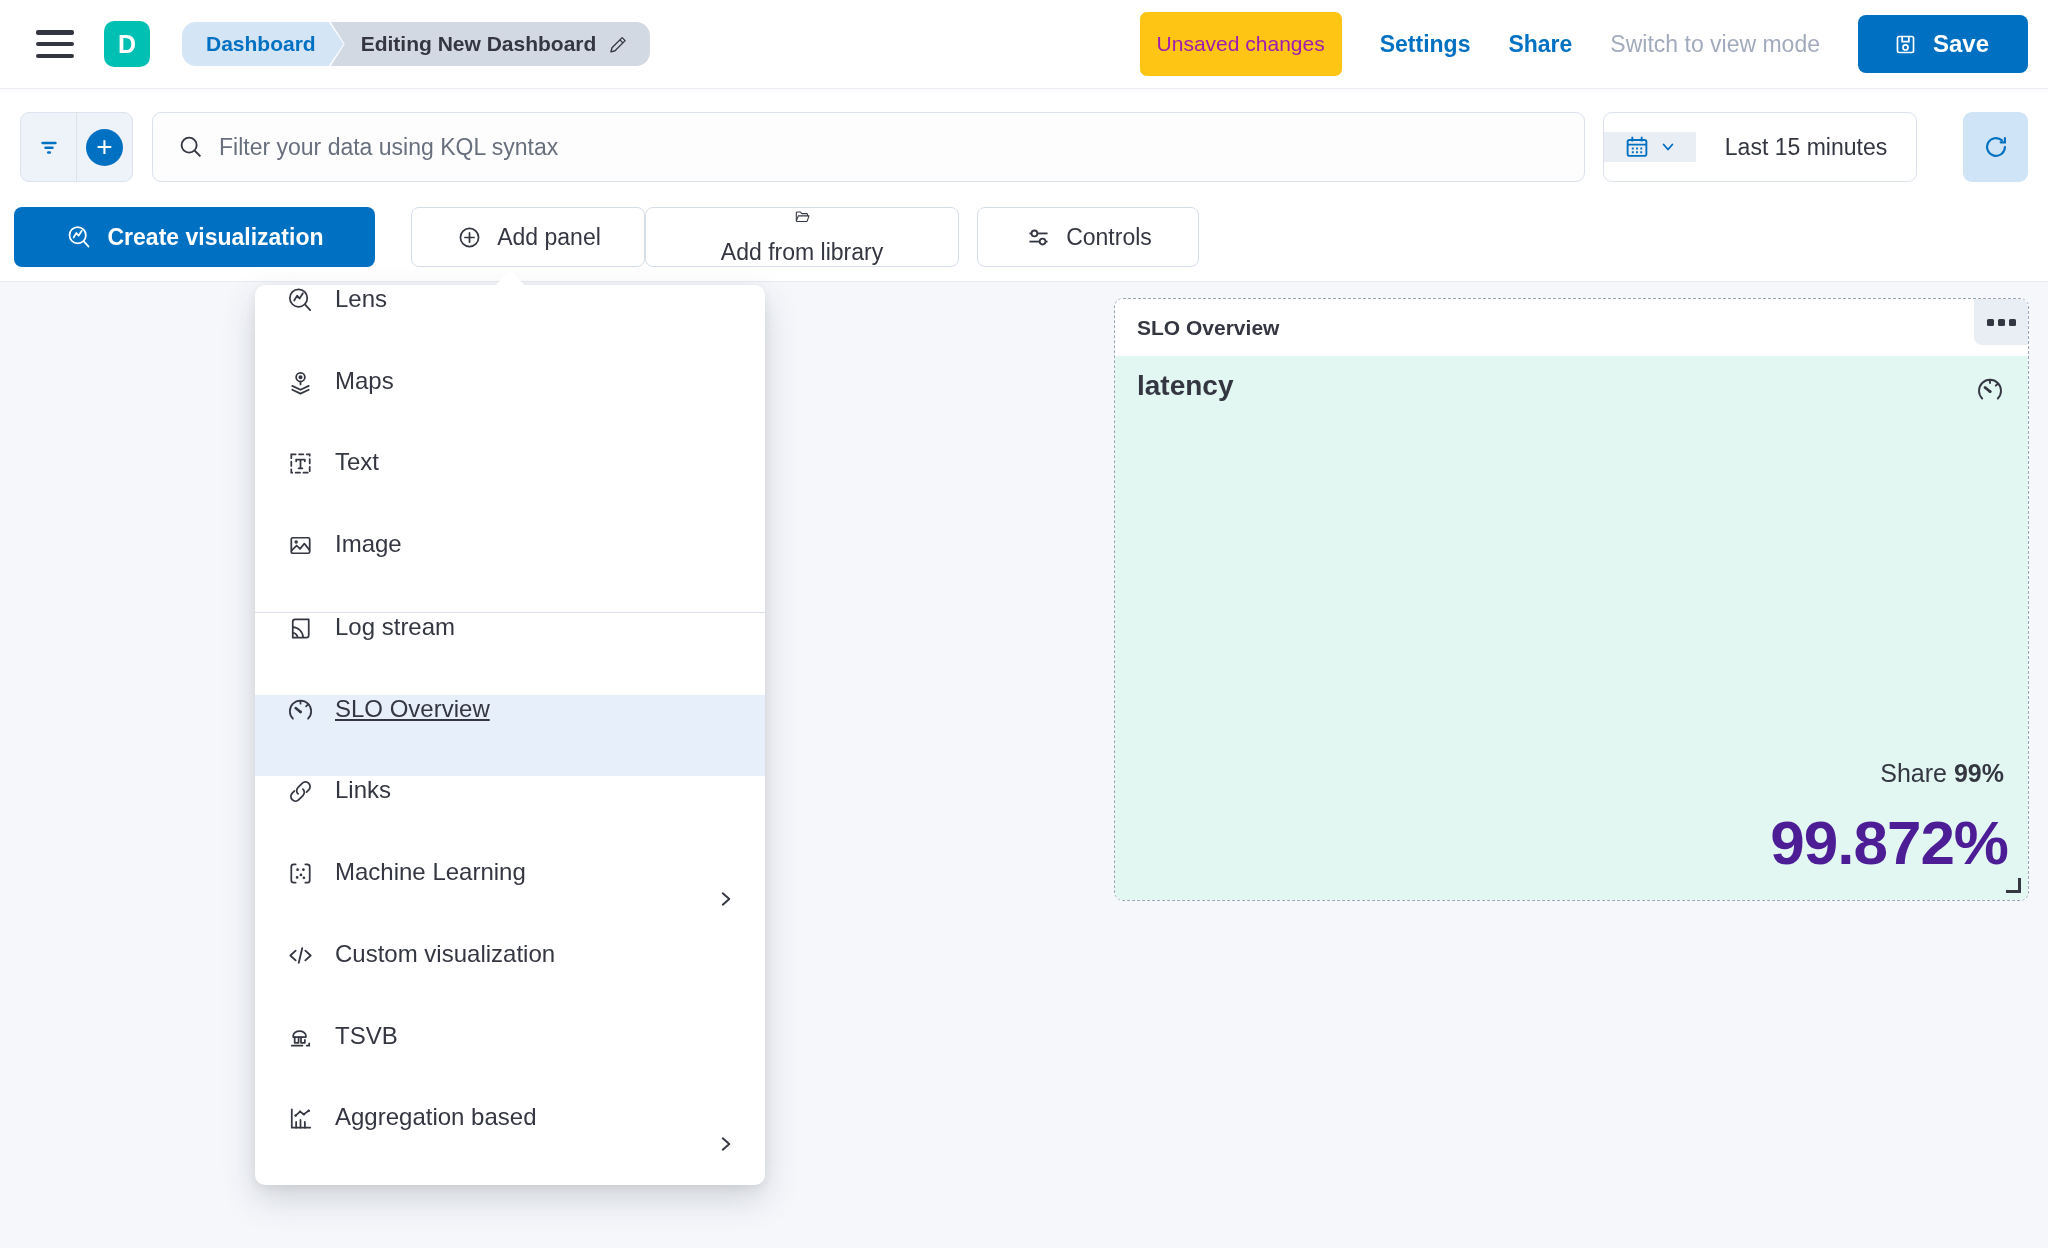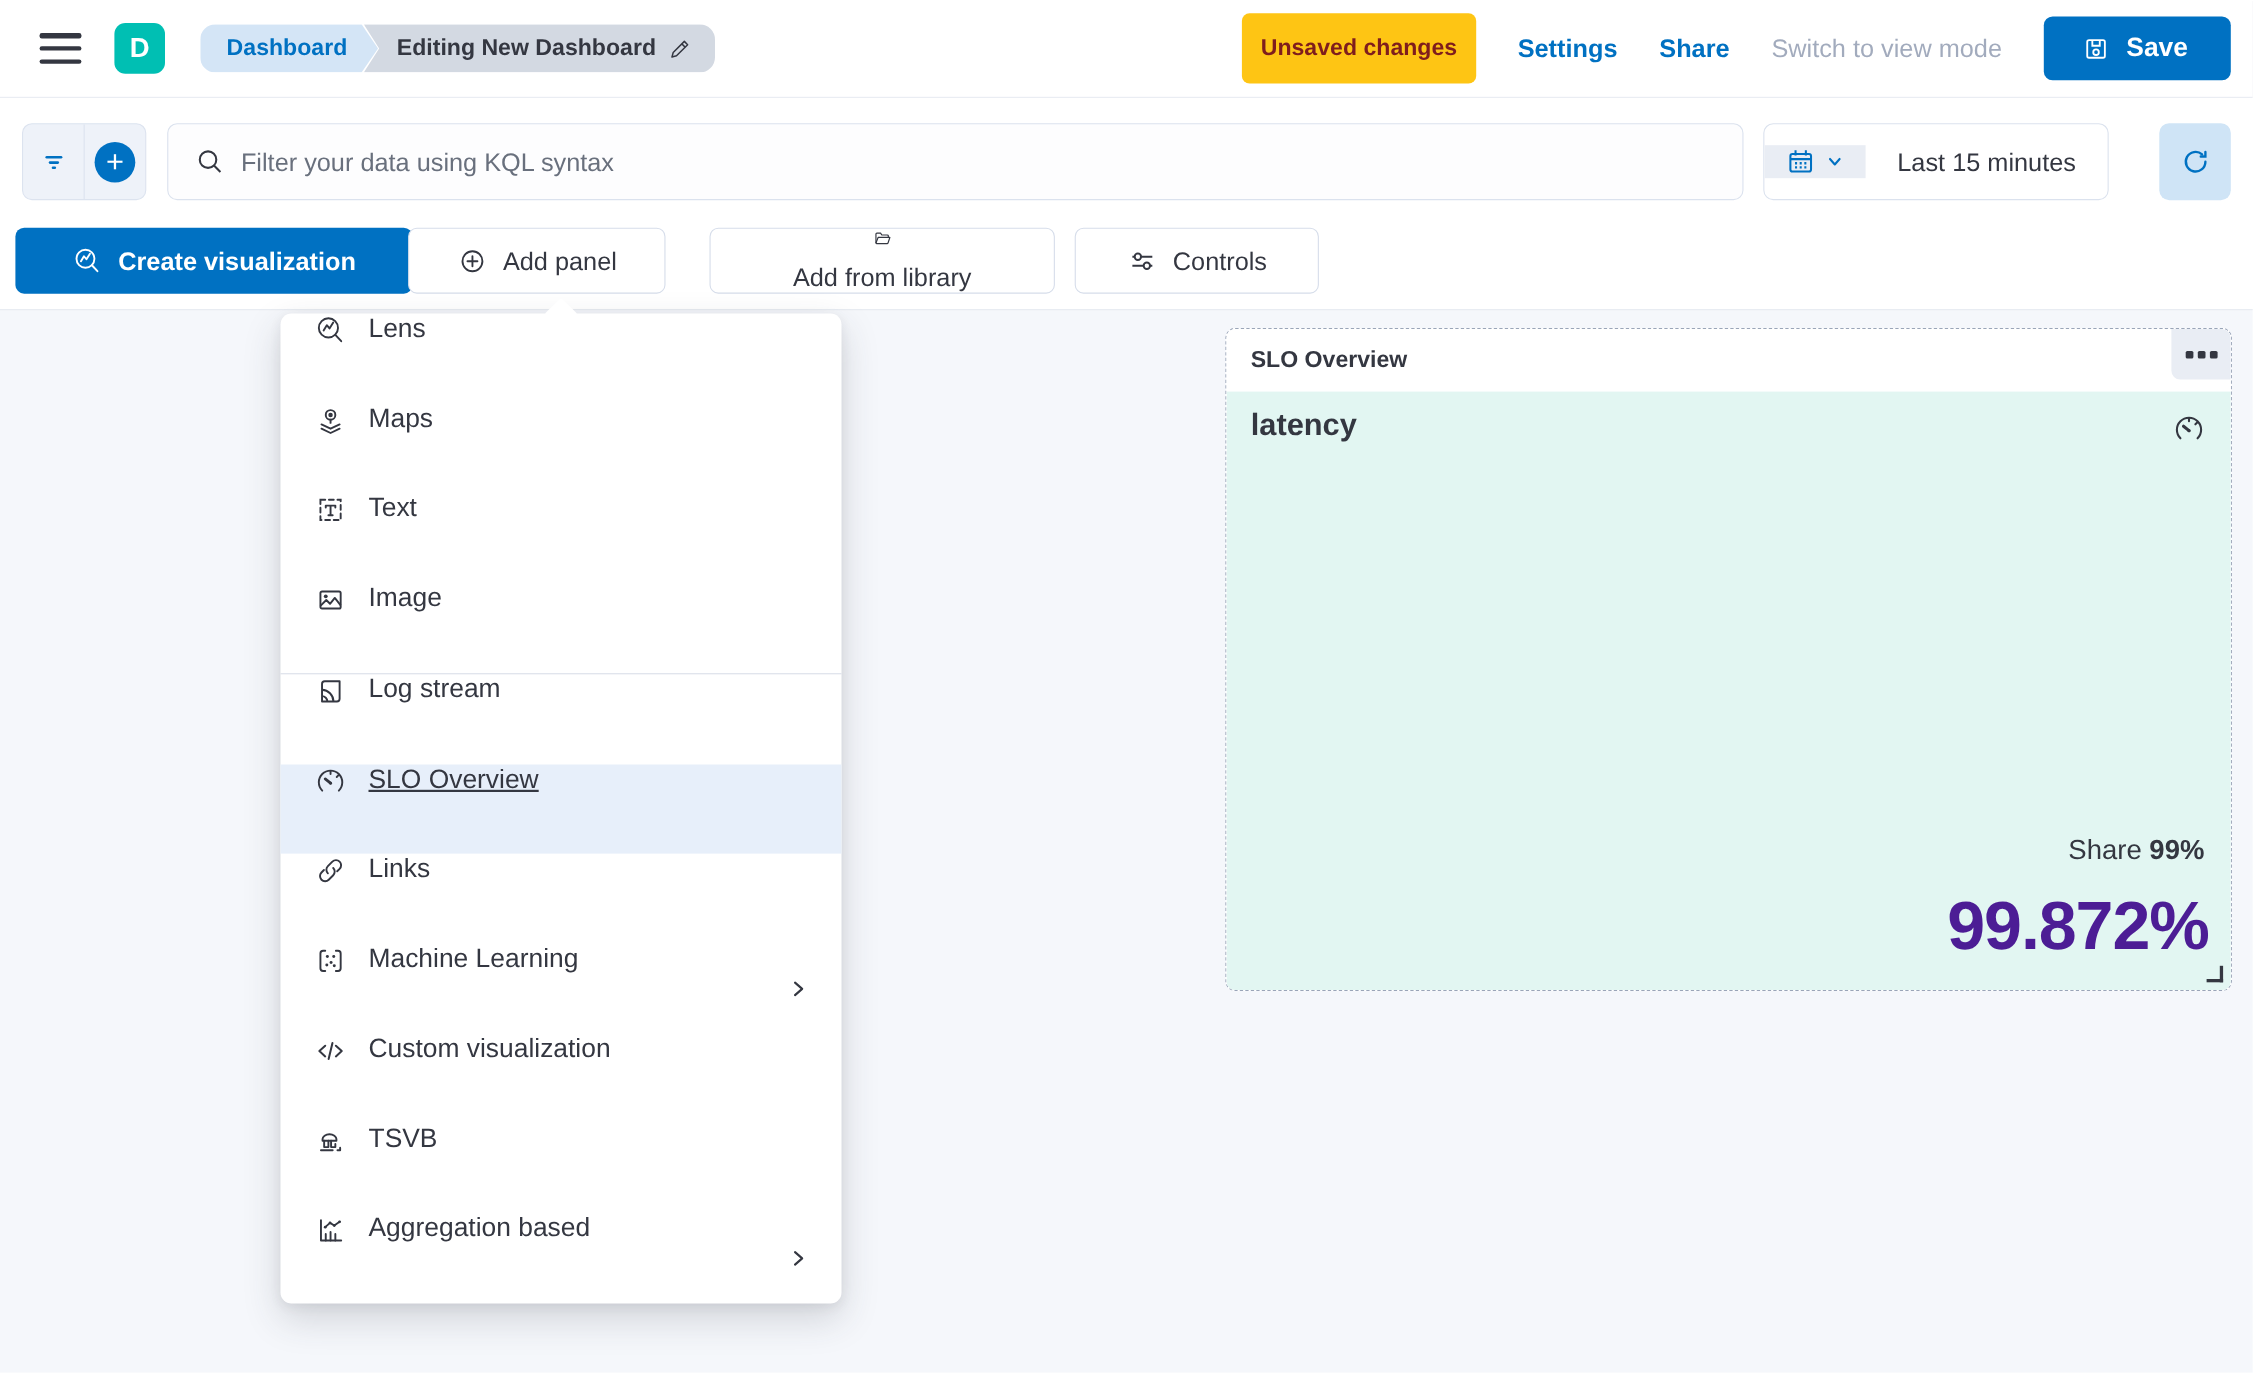--- a/index.html
+++ b/index.html
@@ -10,21 +10,21 @@
   .top-header { position:absolute; top:0; left:0; width:2048px; height:88px; background:#fff; display:flex; align-items:center; padding:0 20px 0 36px; box-shadow:0 1px 0 #e8ebf2; z-index:5; }
   .hamburger { width:38px; height:28px; display:flex; flex-direction:column; justify-content:space-between; cursor:pointer; margin-right:30px; }
   .hamburger span { display:block; height:4.5px; background:#343741; border-radius:2px; }
   .avatar { width:46px; height:46px; border-radius:10px; background:#00bfb3; color:#fff; font-weight:bold; font-size:25px; display:flex; align-items:center; justify-content:center; margin-right:32px; }
 
   .crumbs { display:flex; align-items:center; }
   .crumb-root { background:#d4e5f6; color:#0071c2; font-size:21px; font-weight:600; height:44px; display:flex; align-items:center; padding:0 28px 0 24px; border-radius:14px 0 0 14px; clip-path:polygon(0 0, calc(100% - 15px) 0, 100% 50%, calc(100% - 15px) 100%, 0 100%); position:relative; z-index:2; }
   .crumb-current { background:#d3d9e2; color:#343741; font-size:21px; font-weight:600; height:44px; display:flex; align-items:center; gap:10px; padding:0 20px 0 30px; margin-left:-13px; border-radius:0 14px 14px 0; clip-path:polygon(0 0, 100% 0, 100% 100%, 0 100%, 14px 50%); }
 
   .header-right { margin-left:auto; display:flex; align-items:center; gap:38px; }
-  .badge-warning { background:#fec514; color:#7f1d1d; font-size:21px; font-weight:700; padding:20px 17px; border-radius:7px; }
+  .badge-warning { background:#fec514; color:#a21caf; font-size:21px; font-weight:400; padding:20px 17px; border-radius:7px; }
   .header-link { color:#0071c2; font-size:23px; font-weight:600; cursor:pointer; }
   .header-link-disabled { color:#a2abbd; font-size:23px; font-weight:500; }
   .save-btn { background:#0071c2; color:#fff; font-size:24px; font-weight:600; height:58px; min-width:170px; padding:0 34px; border:none; border-radius:8px; display:flex; align-items:center; gap:14px; cursor:pointer; }
 
   
   .query-row { position:absolute; top:112px; left:0; width:2048px; height:70px; z-index:4; }
   .filter-group { position:absolute; left:20px; top:0; width:113px; height:70px; background:#eef2f9; border:1px solid #dce3ef; border-radius:9px; display:flex; overflow:hidden; }
   .filter-cell { flex:1; display:flex; align-items:center; justify-content:center; cursor:pointer; }
   .filter-cell + .filter-cell { border-left:1px solid #dce3ef; }
   .plus-circle { width:37px; height:37px; border-radius:50%; background:#0071c2; color:#fff; display:flex; align-items:center; justify-content:center; font-size:28px; font-weight:500; line-height:1; }
@@ -38,21 +38,21 @@
   .time-picker-toggle { width:92px; background:#e9edf4; display:flex; align-items:center; justify-content:center; gap:6px; cursor:pointer; }
   .time-picker-value { flex:1; display:flex; align-items:center; justify-content:center; font-size:23px; color:#343741; cursor:pointer; }
   .refresh-btn { position:absolute; left:1963px; top:0; width:65px; height:70px; background:#cfe4f6; border:none; border-radius:9px; display:flex; align-items:center; justify-content:center; cursor:pointer; }
 
   
   .toolbar-row { position:absolute; top:207px; left:0; width:1892px; height:60px; z-index:4; }
   .btn { position:absolute; top:0; height:60px; border-radius:8px; display:flex; align-items:center; justify-content:center; gap:13px; font-size:23px; cursor:pointer; }
   .btn-primary { background:#0071c2; color:#fff; font-weight:600; border:none; }
   .btn-secondary { background:#fff; color:#343741; font-weight:500; border:1px solid #d6ddea; }
   .btn-create { left:14px; width:361px; }
-  .btn-addpanel { left:371px; width:234px; }
+  .btn-addpanel { left:411px; width:234px; }
   .btn-library { left:645px; width:314px;flex-direction:column; }
   .btn-controls { left:977px; width:222px; }
 
   
   .canvas { position:absolute; top:281px; left:0; width:2048px; height:967px; background:#f5f7fb; border-top:1px solid #e7eaf1; z-index:1; }
 
   
   .popover { position:absolute; left:255px; top:285px; width:510px; height:900px; background:#fff; border-radius:10px; box-shadow:0 14px 34px rgba(52,55,65,.18), 0 3px 10px rgba(52,55,65,.08); z-index:6; display:flex; flex-direction:column; }
   .popover::before { content:""; position:absolute; top:-10px; left:244px; width:22px; height:22px; background:#fff; transform:rotate(45deg); border-radius:3px; }
   .menu-item { flex:1; display:flex; align-items:flex-start; padding:0 28px 0 30px; position:relative; cursor:pointer; }

